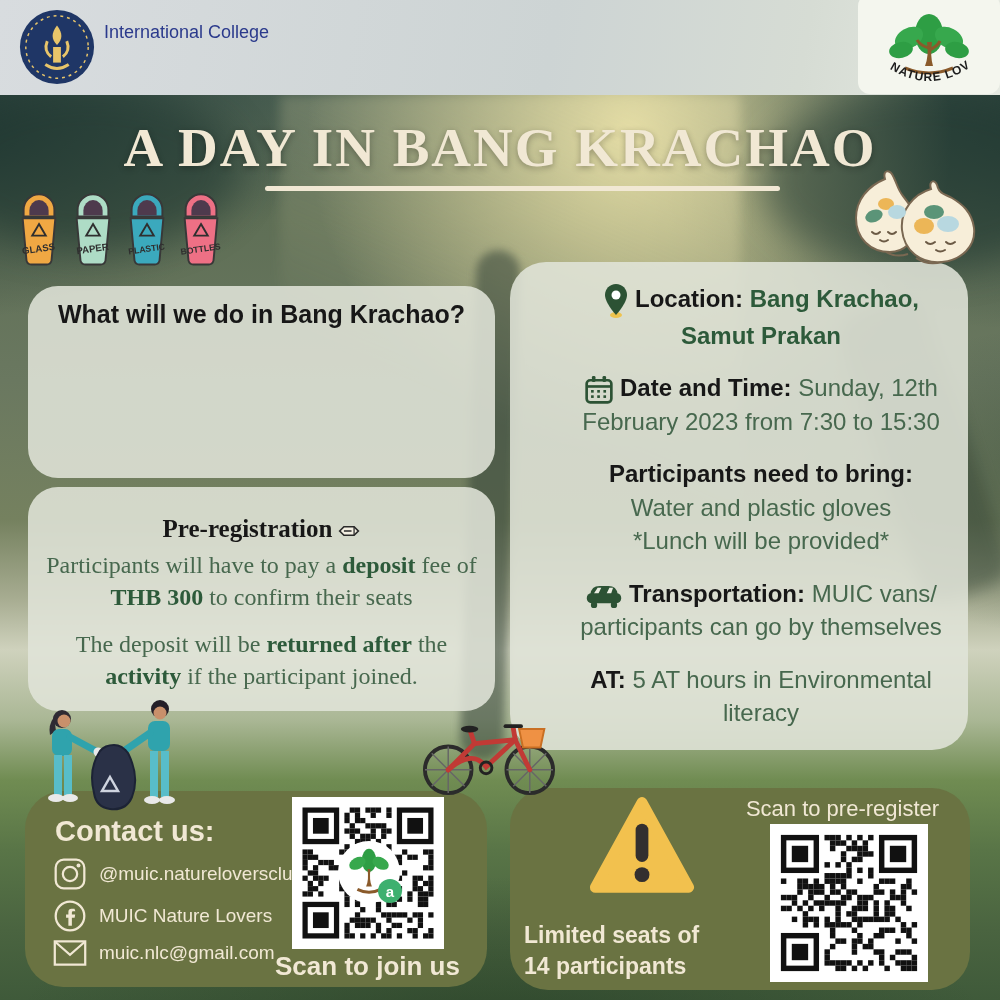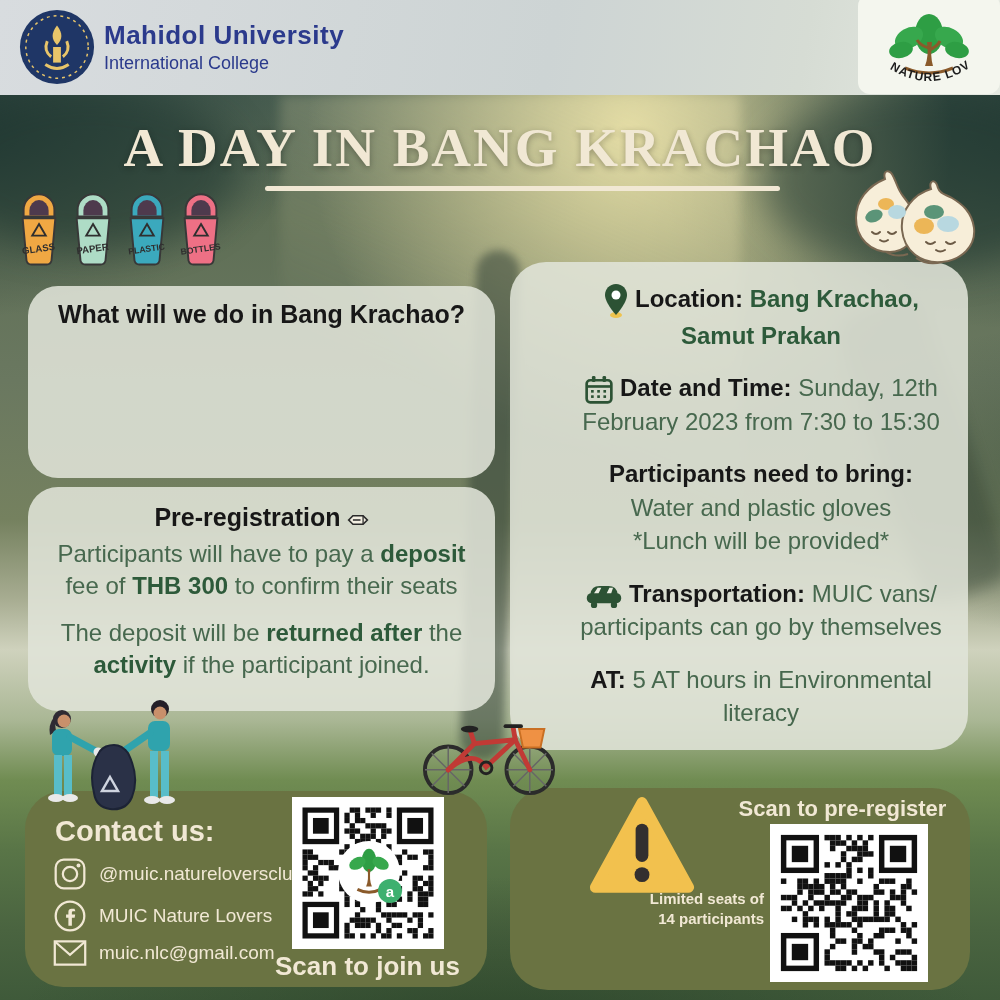--- a/index.html
+++ b/index.html
@@ -54,21 +54,21 @@
   .bins{position:absolute;left:14px;top:184px;display:flex;gap:4px;z-index:3;}
   .bin{width:50px;height:84px;}
 
   
   .garlic{position:absolute;left:842px;top:166px;z-index:3;}
 
   
   .card{position:absolute;background:var(--card_bg);border-radius:30px;z-index:2;
     text-align:center;color:var(--green_text);}
   .card-what{left:28px;top:262px;width:467px;height:192px;padding:14px 12px;margin-top:24px;}
-  .card-prereg{left:28px;top:487px;width:467px;height:224px;padding:16px 10px;}
+  .card-prereg{left:28px;top:487px;width:467px;height:224px;padding:28px 10px;font-family:Liberation Serif, serif;}
   .card-details{left:510px;top:262px;width:458px;height:488px;border-radius:36px;
     padding:20px 14px;display:flex;flex-direction:column;justify-content:space-between;}
   .card h2{font-size:25px;color:var(--heading_black);font-weight:bold;margin-bottom:6px;}
   .card .body{font-size:24px;line-height:1.38;}
   .seg-b{font-weight:bold;color:var(--green_bold);}
   .card-prereg p{font-size:24px;line-height:1.35;margin-bottom:14px;}
   .pencil{display:inline-block;vertical-align:-2px;margin-left:6px;}
   .drow{font-size:24px;line-height:1.4;margin-left:44px;}
   .drow .lbl{font-weight:bold;color:var(--heading_black);}
   .drow .val{color:var(--green_text);}
@@ -91,25 +91,25 @@
   .qr-box{position:absolute;background:#fff;border-radius:4px;}
   .join-qr{left:267px;top:6px;width:152px;height:152px;}
   .join-qr svg,.reg-qr svg{display:block;width:100%;height:100%;}
   .qr-logo{position:absolute;left:48px;top:46px;width:58px;height:58px;border-radius:50%;
     background:#fff;display:flex;align-items:center;justify-content:center;box-shadow:0 0 0 2px #fff;}
   .qr-badge{position:absolute;right:-4px;bottom:-2px;width:24px;height:24px;border-radius:50%;
     background:#3db06f;color:#fff;font-size:15px;font-weight:bold;display:flex;align-items:center;justify-content:center;}
   .join-caption{position:absolute;left:225px;top:160px;width:235px;text-align:center;
     font-size:26px;font-weight:bold;}
   .reg-caption{position:absolute;left:210px;top:8px;width:245px;text-align:center;
-    font-size:22px;font-weight:bold;}
+    font-size:22px;font-weight:normal;}
   .reg-qr{left:260px;top:36px;width:158px;height:158px;}
   .warn-tri{position:absolute;left:78px;top:8px;}
-  .warn-text{position:absolute;left:14px;top:101px;width:240px;text-align:right;
-    font-size:15px;font-weight:bold;line-height:1.35;}
+  .warn-text{position:absolute;left:14px;top:132px;width:240px;text-align:left;
+    font-size:23px;font-weight:bold;line-height:1.35;}
 </style>
 </head>
 <body>
 
 <div class="poster">
 
   <div class="photo-bg">
     <div class="foliage f1"></div>
     <div class="foliage f2"></div>
     <div class="ray"></div>
@@ -120,21 +120,20 @@
   <div class="header">
     <svg class="mu-logo" viewBox="0 0 80 80">
       <circle cx="40" cy="40" r="38" fill="var(--navy_logo)"></circle>
       <circle cx="40" cy="40" r="32" fill="none" stroke="#e8c56a" stroke-width="1.5" stroke-dasharray="3 4"></circle>
       <path d="M40 18 c-6 8 -6 14 0 20 c6 -6 6 -12 0 -20z" fill="#e8c56a"></path>
       <path d="M30 34 q-4 10 4 16 M50 34 q4 10 -4 16" stroke="#e8c56a" stroke-width="3" fill="none"></path>
       <path d="M36 40 h8 v16 h-8 z" fill="#e8c56a"></path>
       <path d="M28 58 q12 8 24 0" stroke="#e8c56a" stroke-width="3" fill="none"></path>
     </svg>
     <div class="mu-text">
-      <div class="uni">Mahidol University</div>
       <div class="col">International College</div>
     </div>
     <div class="nl-badge">
       <svg width="128" height="92" viewBox="0 0 128 92">
         <ellipse cx="64" cy="36" rx="14" ry="20" fill="#2e9e44"></ellipse>
         <ellipse cx="44" cy="40" rx="15" ry="10" transform="rotate(-28 44 40)" fill="#37a84d"></ellipse>
         <ellipse cx="84" cy="40" rx="15" ry="10" transform="rotate(28 84 40)" fill="#37a84d"></ellipse>
         <ellipse cx="36" cy="52" rx="12" ry="8" transform="rotate(-12 36 52)" fill="#2e9e44"></ellipse>
         <ellipse cx="92" cy="52" rx="12" ry="8" transform="rotate(12 92 52)" fill="#2e9e44"></ellipse>
         <path d="M62 44 q2 14 -2 24 h8 q-3 -10 -1 -24 z" fill="#8a5a2b"></path>

